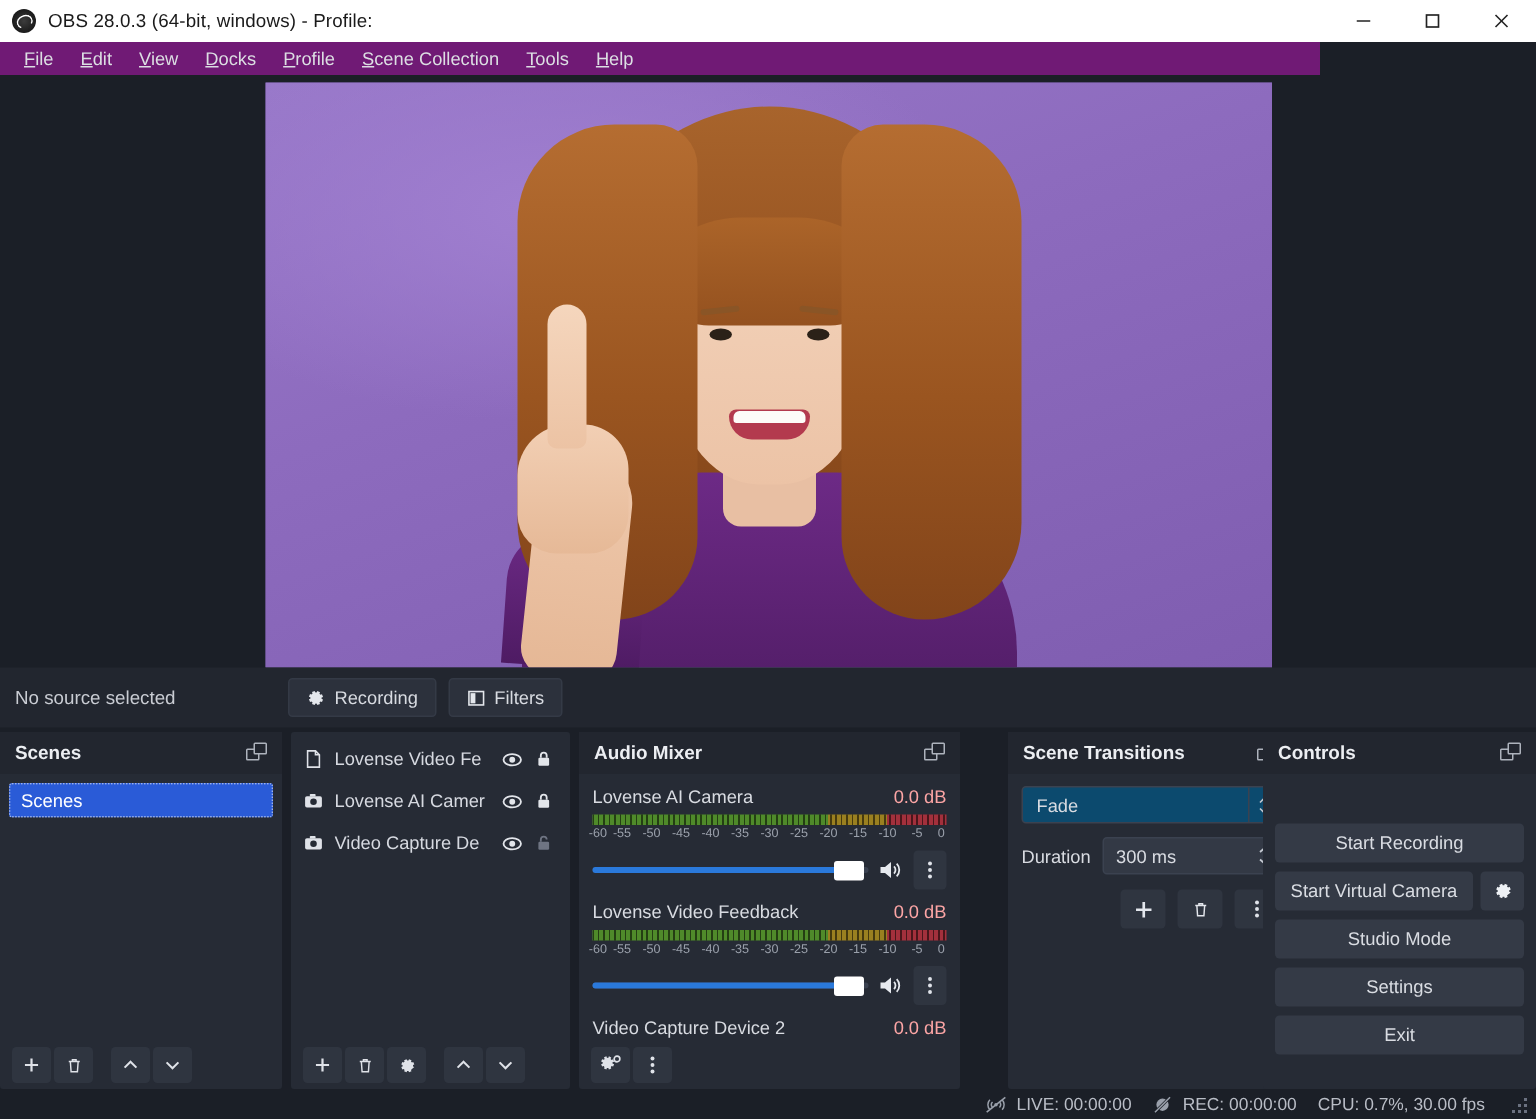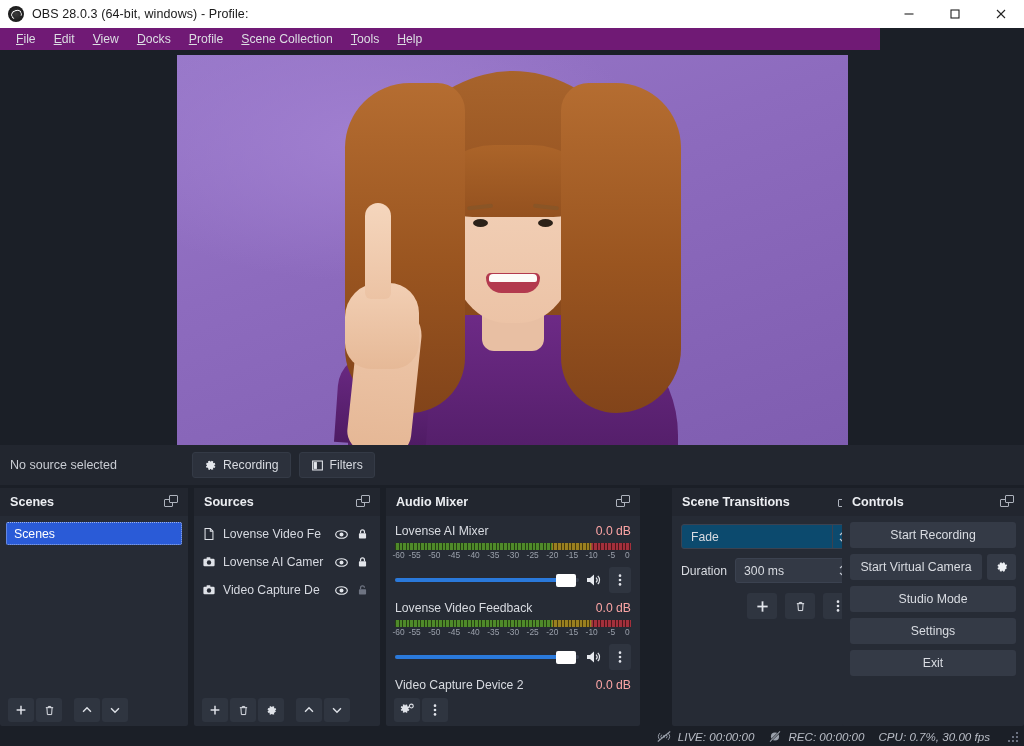--- a/index.html
+++ b/index.html
@@ -253,21 +253,21 @@
   }
   .spin-arrows { margin-left: auto; width: 18px; height: 23px;
     display: flex; flex-direction: column; align-items: center; justify-content: center; gap: 3px; }
   .trans-btns { display: flex; gap: 8px; justify-content: flex-end; margin: 10px 9px 0 0; }
   .tb2 {
     width: 30px; height: 26px; display: flex; align-items: center; justify-content: center;
     background: #2f3540; border-radius: 3px;
   }
 
   
-  #dock-controls { left: 842px; width: 182px; }
+  #dock-controls { left: 842px; width: 182px; gap: 27px; }
   .ctrl-btn {
     margin: 6px 8px 0 8px; height: 26px; background: #343a46; border-radius: 3px;
     display: flex; align-items: center; justify-content: center;
     font-size: 12.3px; color: #d9dce2;
   }
   .vcam-row { display: flex; margin: 6px 8px 0 8px; gap: 5px; }
   .vcam-main {
     flex: 1; height: 26px; background: #343a46; border-radius: 3px;
     display: flex; align-items: center; justify-content: center;
     font-size: 12.3px; color: #d9dce2;
@@ -277,21 +277,21 @@
     display: flex; align-items: center; justify-content: center;
   }
 
   
   .statusbar {
     position: absolute; left: 0; bottom: 0; width: 1024px; height: 20px;
     background: #1b1f27; display: flex; align-items: center; justify-content: flex-end;
     padding-right: 6px; gap: 0;
   }
   .st-group { display: flex; align-items: center; gap: 6px; margin-right: 14px; }
-  .st-text { font-size: 11.6px; color: #b9bdc6; font-style: italic; }
+  .st-text { font-size: 11.6px; color: #b9bdc6; }
   .grip { width: 12px; height: 12px; position: relative; margin-left: 2px; }
   .grip i { position: absolute; width: 2px; height: 2px; background: #6b7180; }
 </style>
 </head>
 <body>
 
 <div class="app">
 
   <div class="titlebar">
     <span class="tb-icon"></span>
@@ -405,27 +405,20 @@
         </span>
         <span class="tool-btn">
           <svg width="14" height="14" viewBox="0 0 16 16">
               <polyline points="3.5,6 8,10.5 12.5,6" fill="none" stroke="#dfe2e8" stroke-width="1.6"></polyline>
             </svg>
         </span>
       </div>
     </div>
 
     <div class="dock" id="dock-sources">
-      <div class="dock-head">
-        <span class="dock-title">Sources</span>
-        <span class="dock-float">
-            <i></i>
-            <i></i>
-          </span>
-      </div>
       <div class="dock-body" style="padding-top:4px">
 
         <div class="src-row">
           <svg class="src-icon" width="14" height="14" viewBox="0 0 16 16">
               <path d="M3.5 1.8h6l3 3v9.4h-9z" fill="none" stroke="#dfe2e8" stroke-width="1.2"></path>
               <path d="M9.5 1.8v3h3" fill="none" stroke="#dfe2e8" stroke-width="1.2"></path>
             </svg>
           <span class="src-name">Lovense Video Fe</span>
           <svg class="eye-ic" width="15" height="15" viewBox="0 0 16 16">
               <ellipse cx="8" cy="8" rx="6.2" ry="4" fill="none" stroke="#e2e5ea" stroke-width="1.3"></ellipse>
@@ -509,21 +502,21 @@
         <span class="dock-title">Audio Mixer</span>
         <span class="dock-float">
             <i></i>
             <i></i>
           </span>
       </div>
       <div class="dock-body">
 
         <div class="ch">
           <div class="ch-top">
-            <span class="ch-name">Lovense AI Mixer</span>
+            <span class="ch-name">Lovense AI Camera</span>
             <span class="ch-db">0.0 dB</span>
           </div>
           <div class="meter">
             <div class="meter-bg"></div>
               <div class="meter-ticks"></div>
           </div>
           <div class="scale">
               <span style="left: 1.5%;">-60</span>
               <span style="left: 8.33333%;">-55</span>
               <span style="left: 16.6667%;">-50</span>

